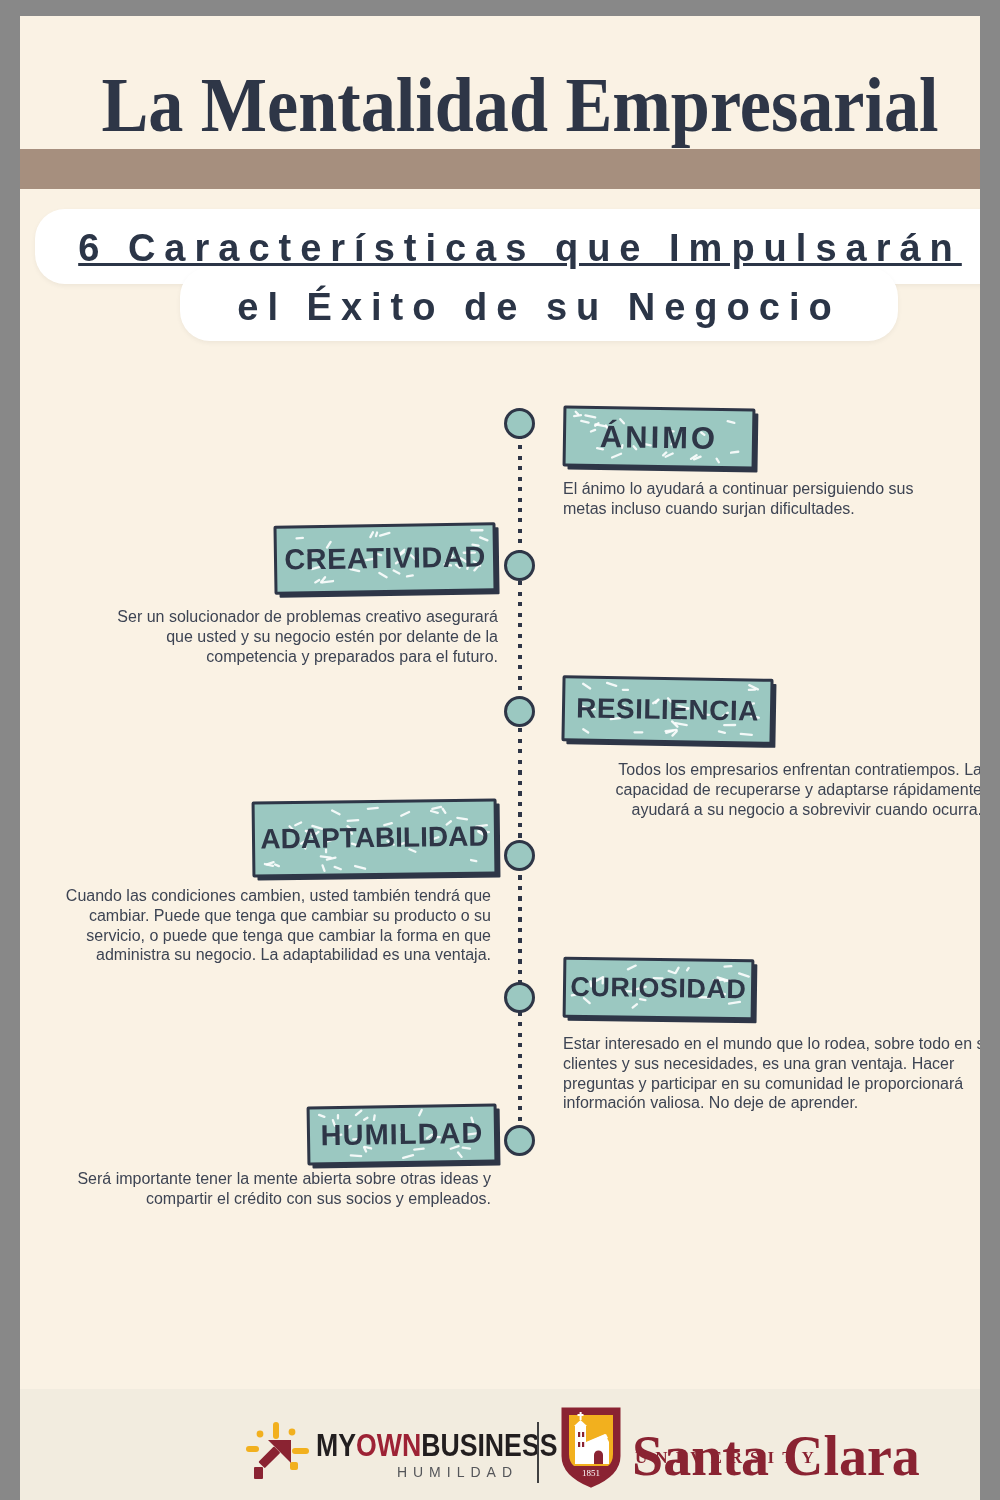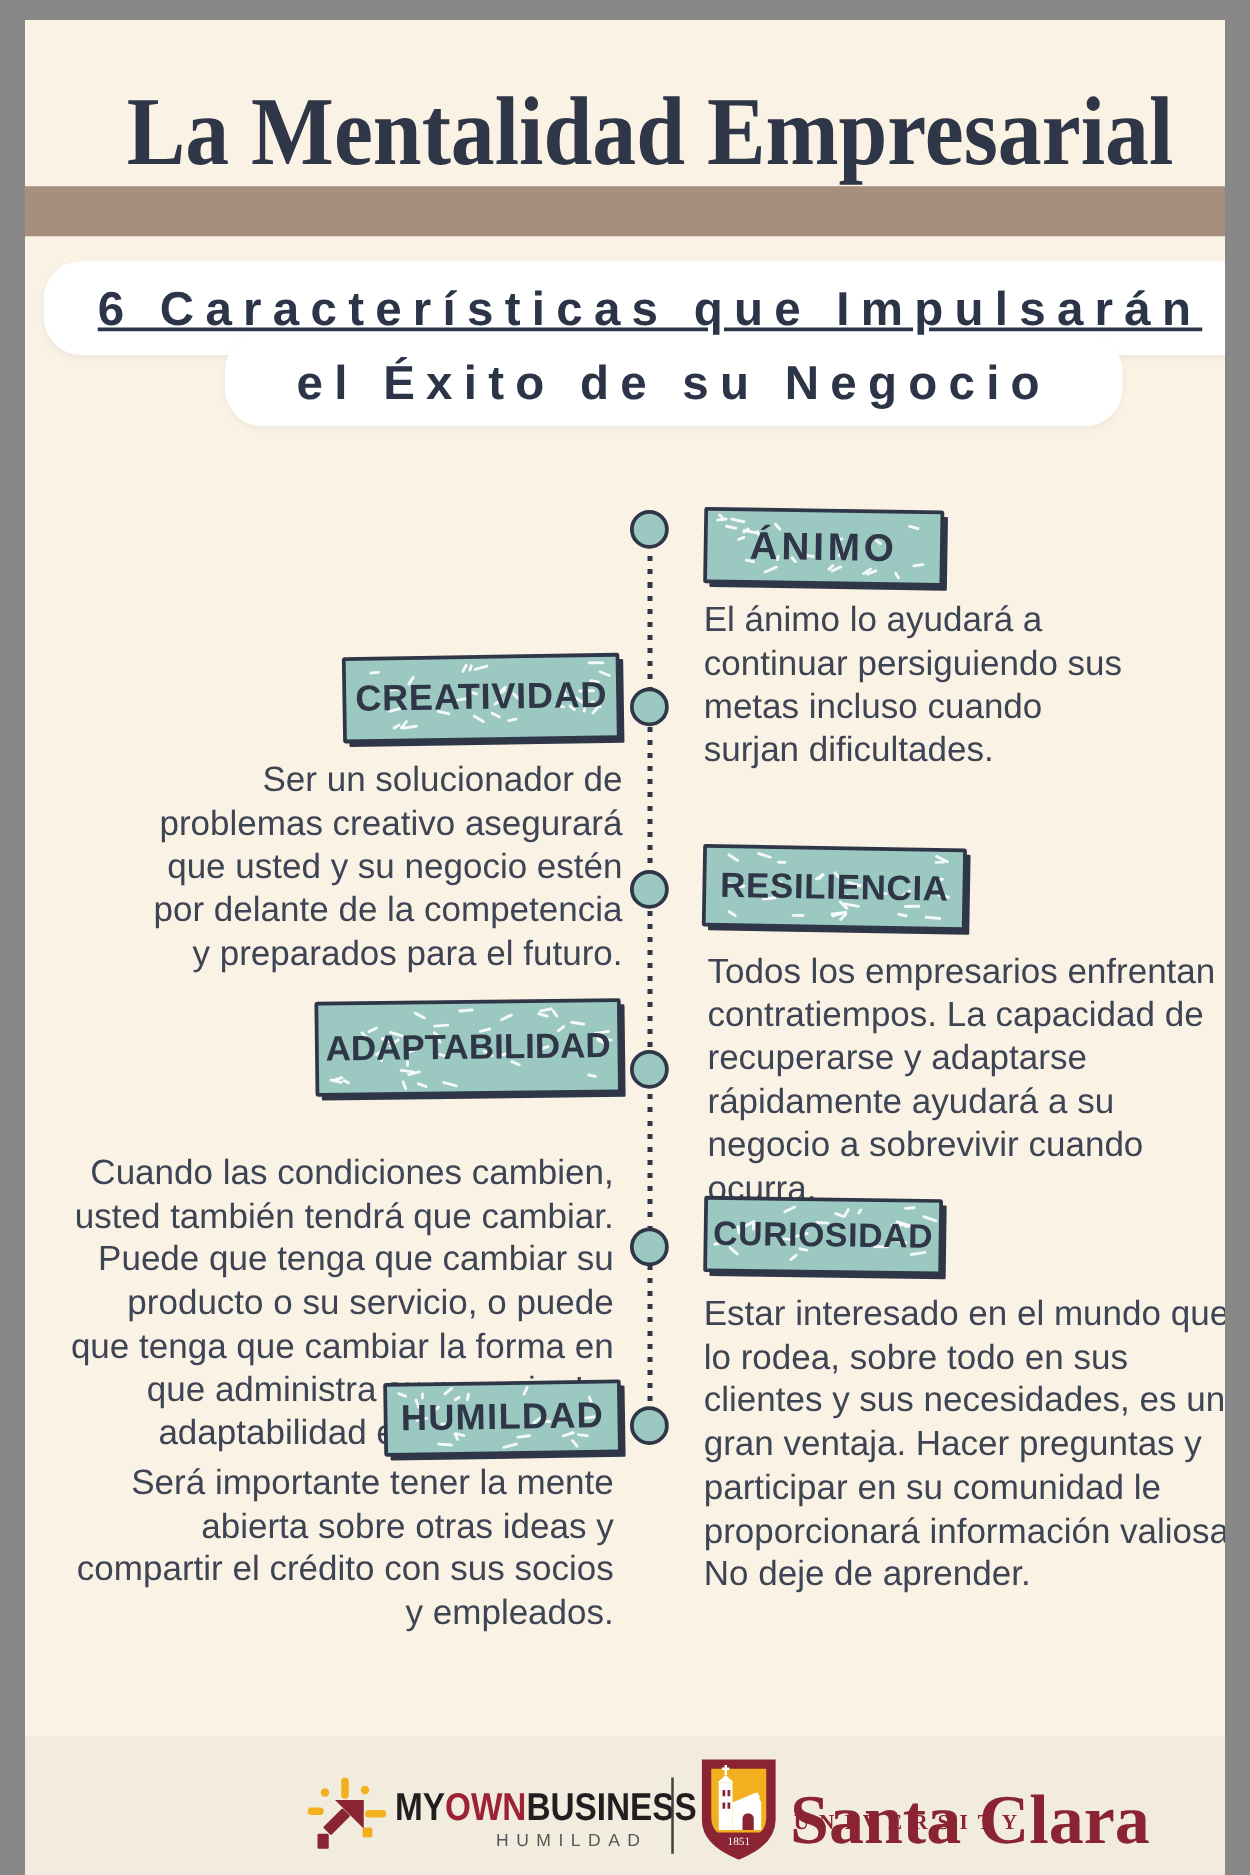--- a/index.html
+++ b/index.html
@@ -43,25 +43,25 @@
   .tag-creatividad .tag-label{font-size:29px;letter-spacing:0.5px;}
   .tag-resiliencia  {left:542px;top:661px;width:211px;height:66px;transform:rotate(1deg);}
   .tag-resiliencia .tag-label{font-size:28px;letter-spacing:0.5px;}
   .tag-adaptabilidad{left:232px;top:784px;width:245px;height:76px;transform:rotate(-0.7deg);}
   .tag-adaptabilidad .tag-label{font-size:28px;letter-spacing:0px;}
   .tag-curiosidad   {left:543px;top:942px;width:191px;height:61px;transform:rotate(0.8deg);}
   .tag-curiosidad .tag-label{font-size:27px;letter-spacing:0.5px;}
   .tag-humildad     {left:287px;top:1089px;width:190px;height:59px;transform:rotate(-0.9deg);}
   .tag-humildad .tag-label{font-size:29px;letter-spacing:1px;}
 
-  .desc{position:absolute;font-size:28px;line-height:1.24;color:var(--body);}
+  .desc{position:absolute;font-size:16px;line-height:1.24;color:var(--body);}
   .desc-animo        {left:543px;top:463px;width:352px;text-align:left;}
   .desc-creatividad  {left:88px; top:591px;width:390px;text-align:right;}
-  .desc-resiliencia  {left:546px;top:744px;width:416px;text-align:left;}
-  .desc-adaptabilidad{left:28px; top:905px;width:443px;text-align:right;}
+  .desc-resiliencia  {left:546px;top:744px;width:416px;text-align:right;}
+  .desc-adaptabilidad{left:28px; top:870px;width:443px;text-align:right;}
   .desc-curiosidad   {left:543px;top:1018px;width:440px;text-align:left;}
   .desc-humildad     {left:38px; top:1153px;width:433px;text-align:right;}
 
   
   .url-bar{position:absolute;left:0;top:1331px;width:1000px;height:42px;background:var(--bar);
     display:flex;align-items:center;justify-content:center;}
   .url-text{color:var(--white);font-size:25px;letter-spacing:1px;}
   .footer{position:absolute;left:0;top:1373px;width:1000px;height:127px;background:var(--footer-bg);}
 
   .mobi-icon{position:absolute;left:226px;top:1404px;}

